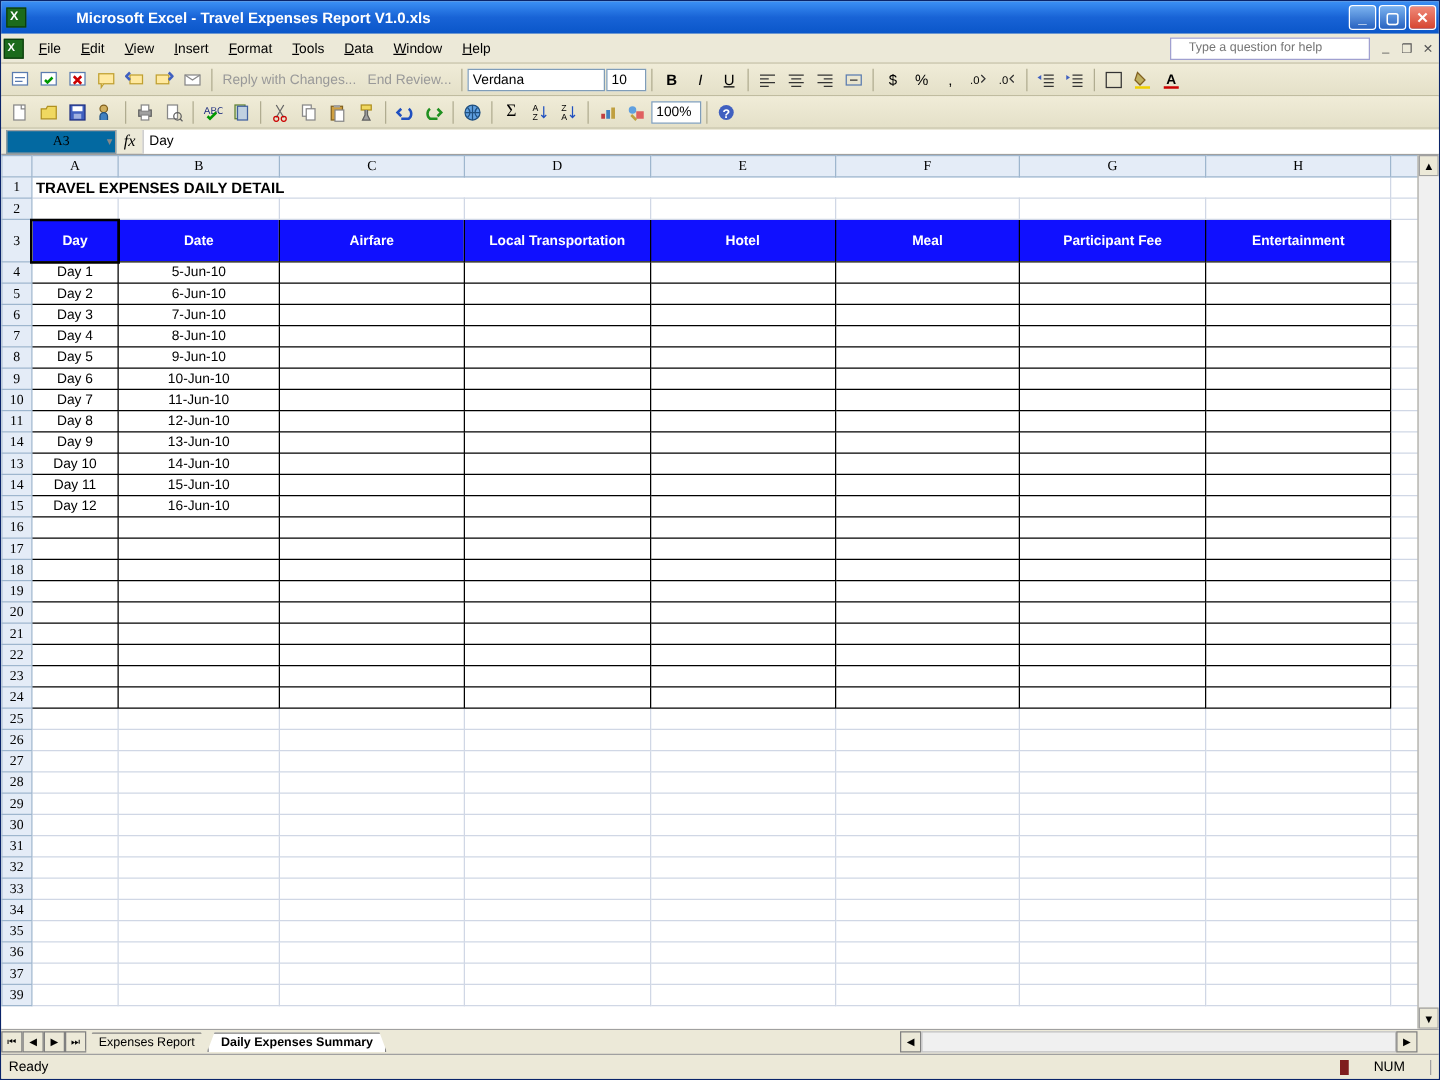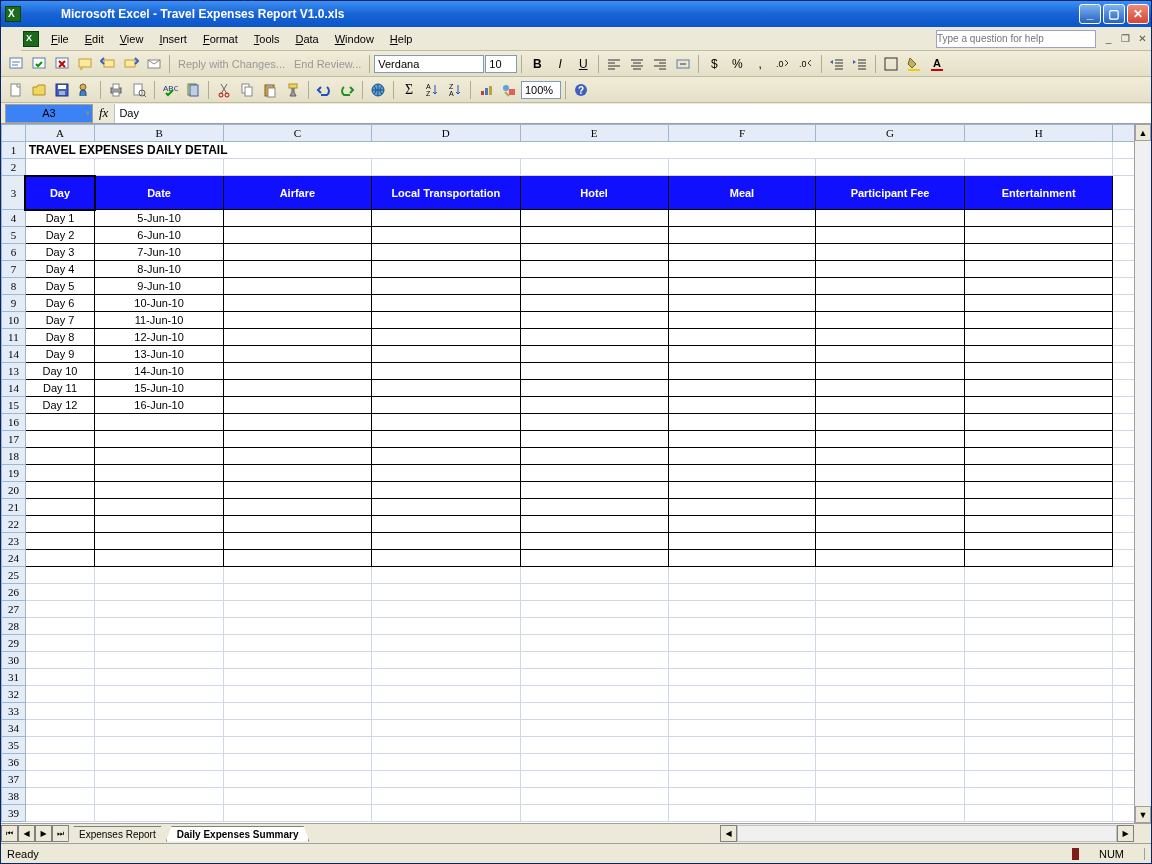--- a/index.html
+++ b/index.html
@@ -10,44 +10,44 @@
 .titlebar { height: 26px; background: linear-gradient(to bottom, #3b90f5 0%, #1863d6 50%, #0a56c9 100%); display: flex; align-items: center; color: #fff; font-weight: bold; font-size: 12px; padding: 0 2px 0 4px; gap: 36px; }
 .titlebar .app-icon { width: 16px; height: 16px; background: #1c6b1c; border: 1px solid #0d3d0d; margin-right: 4px; position: relative; }
 .titlebar .app-icon::after { content: "X"; position: absolute; top: 0; left: 2px; color: #fff; font: bold 10px/14px sans-serif; }
 .titlebar .title-text { flex: 1; }
 .winbtns { display: flex; gap: 2px; }
 .winbtn { width: 22px; height: 20px; border: 1px solid #fff; border-radius: 3px; display: flex; align-items: center; justify-content: center; font-weight: bold; font-size: 12px; color: #fff; }
 .winbtn.min, .winbtn.max { background: linear-gradient(to bottom, #7bb3f0, #2862c0); }
 .winbtn.close { background: linear-gradient(to bottom, #f08b7b, #d64530); }
 
 
-.menubar { height: 24px; background: #ece9d8; display: flex; align-items: center; padding: 0 2px; border-bottom: 1px solid #c0bca0; margin-left: 20px; }
+.menubar { height: 24px; background: #ece9d8; display: flex; align-items: center; padding: 0 2px; border-bottom: 1px solid #c0bca0; }
 .menubar .app-icon-sm { width: 16px; height: 16px; background: #1c6b1c; border: 1px solid #0d3d0d; margin-right: 4px; position: relative; }
 .menubar .app-icon-sm::after { content: "X"; position: absolute; top: 0; left: 2px; color: #fff; font: bold 9px/13px sans-serif; }
 .menuitem { padding: 2px 8px; cursor: default; }
 .menuitem .ul { text-decoration: underline; }
 .menubar .spacer { flex: 1; }
-.helpbox { width: 160px; height: 18px; border: 1px solid #a0a0d0; background: #fff; color: #999; font-size: 10px; padding: 1px 0; }
+.helpbox { width: 160px; height: 18px; border: 1px solid #a0a0d0; background: #fff; color: #999; font-size: 10px; padding: 1px 14px; }
 .docbtns { display: flex; gap: 4px; margin-left: 6px; }
 .docbtn { width: 13px; height: 13px; color: #555; font-size: 10px; display: flex; align-items: center; justify-content: center; }
 
 
 .toolbar { height: 26px; background: linear-gradient(to bottom, #f0ecd8, #e4e0c8); display: flex; align-items: center; padding: 0 4px; border-bottom: 1px solid #c0bca0; gap: 1px; }
 .tbtn { width: 22px; height: 22px; display: flex; align-items: center; justify-content: center; border: 1px solid transparent; border-radius: 2px; font-size: 12px; }
 .tsep { width: 1px; height: 18px; background: #b0ac90; margin: 0 3px; }
 .ticon { width: 16px; height: 16px; }
 .tinput { height: 18px; border: 1px solid #7f9db9; background: #fff; font-size: 11px; padding: 0 3px; }
 .fontbox { width: 110px; }
 .sizebox { width: 32px; }
 .zoombox { width: 40px; }
 .tlabel { color: #999; padding: 0 4px; font-size: 11px; }
 
 
 .formulabar { height: 21px; background: #ece9d8; display: flex; align-items: center; border-bottom: 1px solid #a0a0a0; }
-.namebox { width: 88px; height: 19px; border: 1px solid #a0a0a0; background: #3b82f6; font-size: 11px; text-align: center; display: flex; align-items: center; justify-content: center; margin-left: 4px; position: relative; }
+.namebox { width: 88px; height: 19px; border: 1px solid #a0a0a0; background: #0369a1; font-size: 11px; text-align: center; display: flex; align-items: center; justify-content: center; margin-left: 4px; position: relative; font-family: Liberation Serif, serif; }
 .namebox::after { content: "▾"; position: absolute; right: 2px; color: #888; font-size: 9px; }
 .fxlabel { padding: 0 6px; font-style: italic; font-family: 'Times New Roman', serif; font-size: 13px; }
 .formulainput { flex: 1; height: 19px; border: none; border-left: 1px solid #c0c0c0; padding: 0 4px; font-size: 11px; background: #fff; }
 
 
 .gridarea { flex: 1; display: flex; flex-direction: column; background: #fff; overflow: hidden; position: relative; }
 .grid-scroll { flex: 1; overflow: hidden; }
 table.sheet { border-collapse: collapse; table-layout: fixed; font: 11px Verdana, sans-serif; }
 .colhdr, .rowhdr, .cornercell { background: #e4ecf7; border: 1px solid #9eb6ce; text-align: center; font: 11px Tahoma; color: #000; }
 .colhdr { height: 17px; }
@@ -859,32 +859,20 @@
               <td class="cell"></td>
               <td class="cell"></td>
               <td class="cell"></td>
               <td class="cell"></td>
               <td class="cell"></td>
               <td class="cell"></td>
               <td class="cell"></td>
               <td class="cell"></td>
             </tr>
             <tr class="">
-              <th class="rowhdr">38</th>
-              <td class="cell"></td>
-              <td class="cell"></td>
-              <td class="cell"></td>
-              <td class="cell"></td>
-              <td class="cell"></td>
-              <td class="cell"></td>
-              <td class="cell"></td>
-              <td class="cell"></td>
-              <td class="cell"></td>
-            </tr>
-            <tr class="">
               <th class="rowhdr">39</th>
               <td class="cell"></td>
               <td class="cell"></td>
               <td class="cell"></td>
               <td class="cell"></td>
               <td class="cell"></td>
               <td class="cell"></td>
               <td class="cell"></td>
               <td class="cell"></td>
               <td class="cell"></td>

